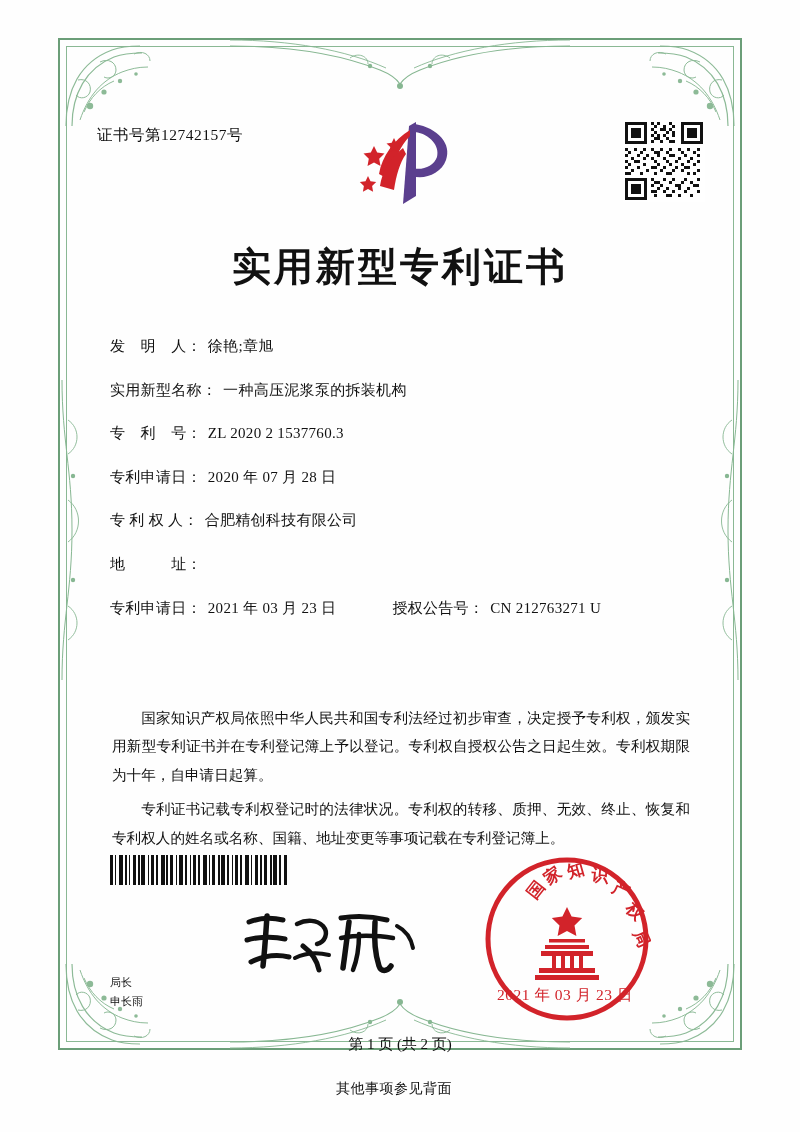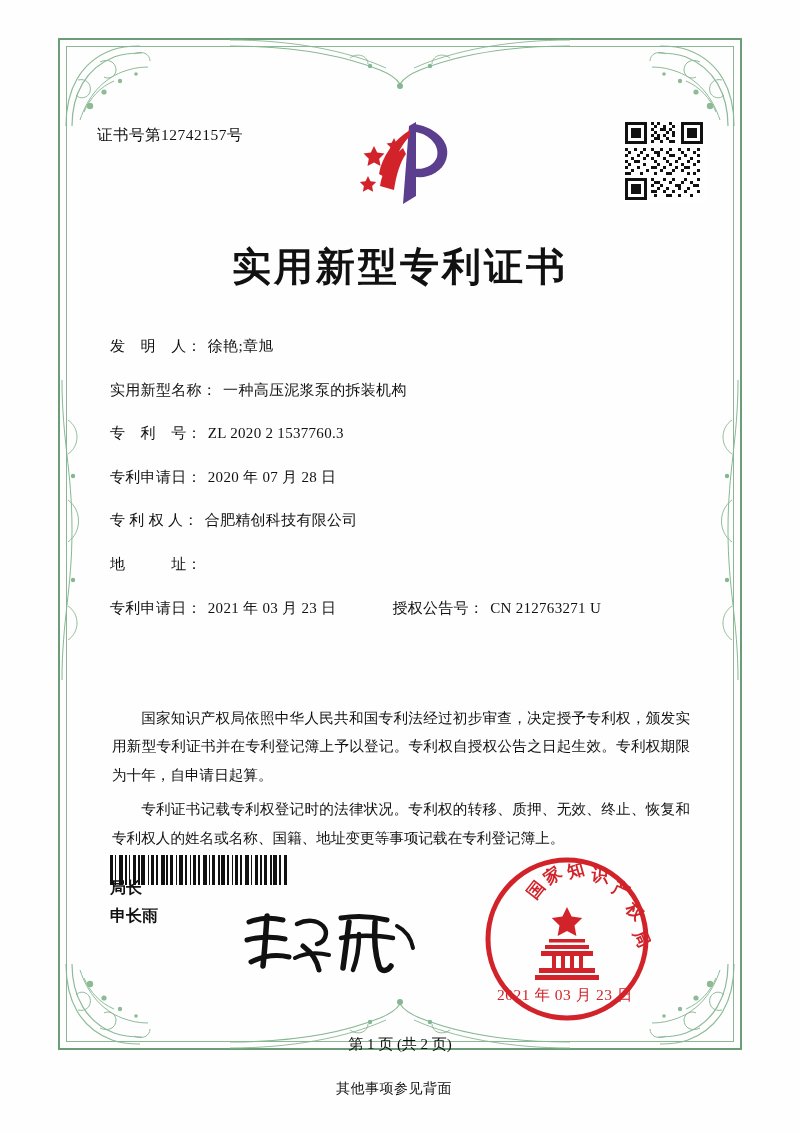--- a/index.html
+++ b/index.html
@@ -166,25 +166,24 @@
   }
   .barcode i {
     display: block;
     height: 100%;
     background: #111;
   }
 
   
   .sig-label {
     position: absolute;
-    left: 110px; top: 874px;
-    font-size: 16px;
+    left: 110px; top: 973px;
+    font-size: 11px;
     line-height: 1.75;
     color: #111;
-    font-weight: bold;
   }
   .signature {
     position: absolute;
     left: 237px; top: 908px;
     width: 190px; height: 70px;
     color: #111;
   }
 
   
   .seal {

